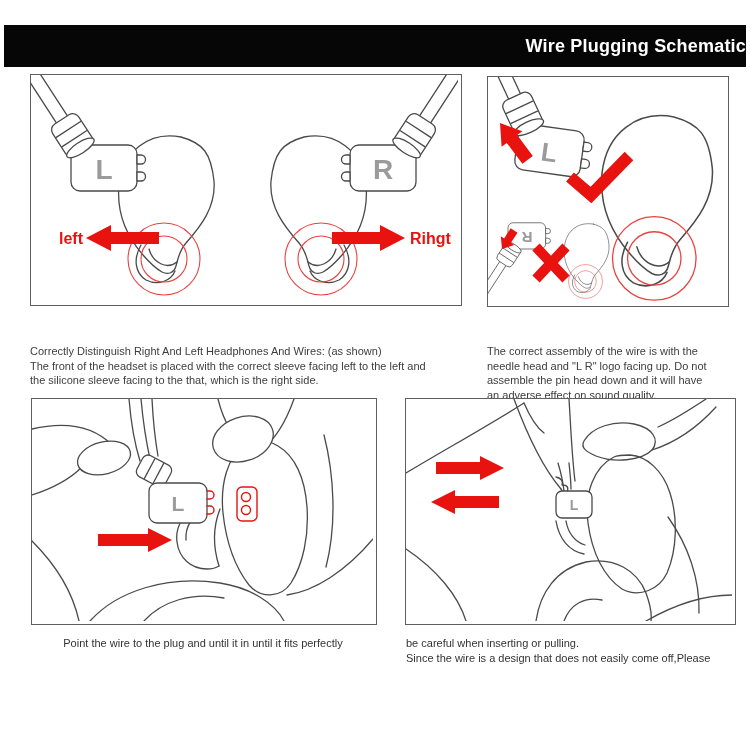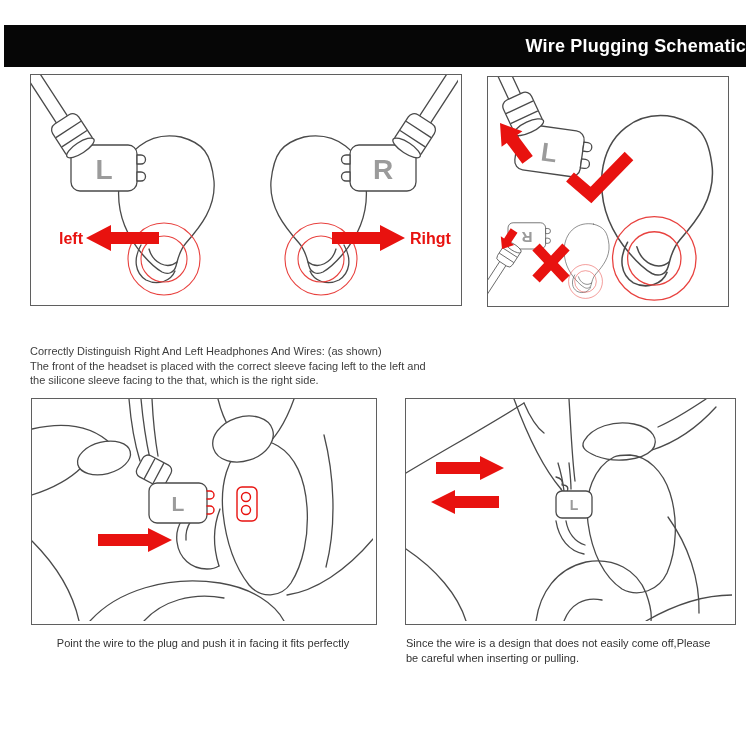--- a/index.html
+++ b/index.html
@@ -101,20 +101,26 @@
       <path d="M 48 170 L 78 202 M 78 170 L 48 202" stroke="#e8120f" stroke-width="10" fill="none"></path>
     </svg>
   </div>
 
   <div class="para" style="left:30px;top:312px;width:442px;">
     <div>Correctly Distinguish Right And Left Headphones And Wires: (as shown)</div>
     <div>The front of the headset is placed with the correct sleeve facing left to the left and</div>
     <div>the silicone sleeve facing to the that, which is the right side.</div>
   </div>
 
+  <div class="para" style="left:487px;top:312px;width:246px;">
+    <div>The correct assembly of the wire is with the</div>
+    <div>needle head and "L R" logo facing up. Do not</div>
+    <div>assemble the pin head down and it will have</div>
+    <div>an adverse effect on sound quality.</div>
+  </div>
 
   <div class="panel" style="left:31px;top:398px;width:344px;height:225px;">
     <svg width="341" height="222" viewBox="0 0 341 222">
 
       <path class="ln" d="M 97 0 C 99 24, 103 46, 108 62"></path>
       <path class="ln" d="M 109 0 C 111 22, 114 42, 118 60"></path>
       <path class="ln" d="M 120 0 C 121 20, 123 40, 126 57"></path>
 
       <g transform="rotate(-62 122 72)">
         <rect class="lnw" x="110" y="56" width="24" height="32" rx="6"></rect>
@@ -183,19 +189,19 @@
       <path class="ln" d="M 158 222 C 164 206, 178 197, 196 201"></path>
       <path class="ln" d="M 262 118 C 282 146, 294 180, 293 214"></path>
       <path class="ln" d="M 240 222 C 268 206, 296 196, 326 196"></path>
       <path class="ln" d="M 0 150 C 30 170, 52 196, 60 222"></path>
 
       <polygon class="redfill" points="98,69 74,57 74,63 30,63 30,75 74,75 74,81"></polygon>
       <polygon class="redfill" points="25,103 49,91 49,97 93,97 93,109 49,109 49,115"></polygon>
     </svg>
   </div>
 
-  <div class="cap" style="left:31px;top:636px;width:344px;text-align:center;">Point the wire to the plug and push it in facing it fits perfectly</div>
+  <div class="cap" style="left:31px;top:636px;width:344px;text-align:center;">Point the wire to the plug and until it in until it fits perfectly</div>
   <div class="cap" style="left:406px;top:636px;width:320px;">
+    <div>be careful when inserting or pulling.</div>
     <div>Since the wire is a design that does not easily come off,Please</div>
-    <div>be careful when inserting or pulling.</div>
   </div>
 
 </div>
 
 </body></html>

